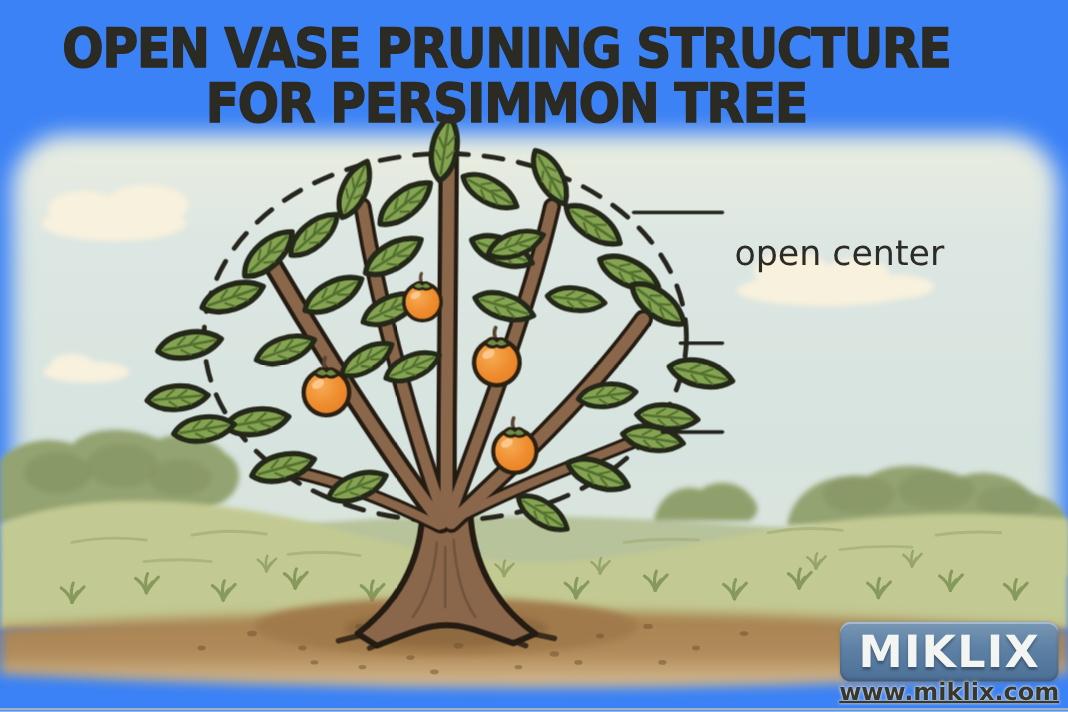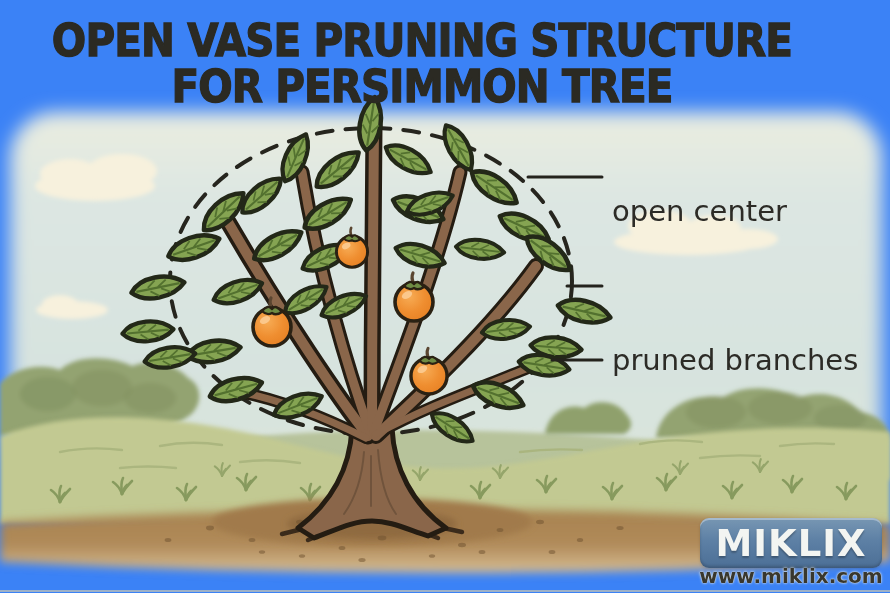--- a/index.html
+++ b/index.html
@@ -36,20 +36,21 @@
   }
   .logo-text{
     color:#F3F5F2;font-size:37px;font-weight:800;letter-spacing:1px;
     text-shadow:0 2px 2px rgba(0,0,0,.28);
     line-height:1;
   }
   .site-url{
     position:absolute;left:694px;top:564px;width:194px;
     text-align:center;color:#38372E;font-size:20px;font-weight:700;
     text-shadow:0 0 3px rgba(250,245,228,.95), 0 0 1px rgba(250,245,228,.95);
+    text-decoration:underline;
   }
 </style>
 </head>
 <body>
 
 <div class="page">
 
   <svg class="art" viewBox="0 0 890 593" aria-hidden="true">
     <defs>
       <linearGradient id="skyG" x1="0" y1="0" x2="0" y2="1">
@@ -282,20 +283,19 @@
 
     <rect x="0" y="590" width="890" height="2" fill="#C9C4B4" opacity="0.7"></rect>
   </svg>
 
   <div class="title">
     <div>OPEN VASE PRUNING STRUCTURE</div>
     <div>FOR PERSIMMON TREE</div>
   </div>
 
   <div class="callout co-1">open center</div>
-  <div class="callout co-3">pruned branches</div>
 
   <div class="logo-box">
     <span class="logo-text">MIKLIX</span>
   </div>
   <div class="site-url">www.miklix.com</div>
 
 </div>
 
 </body></html>

